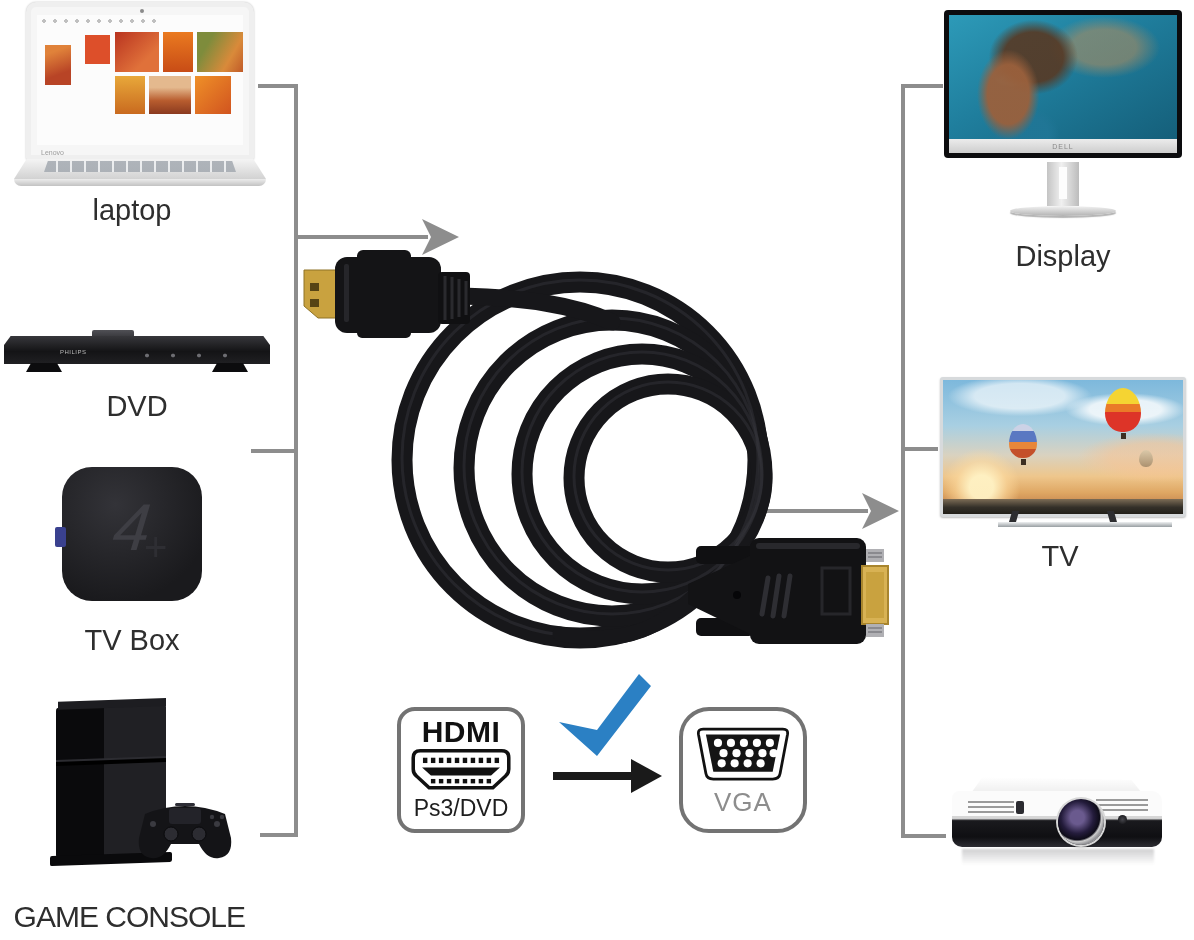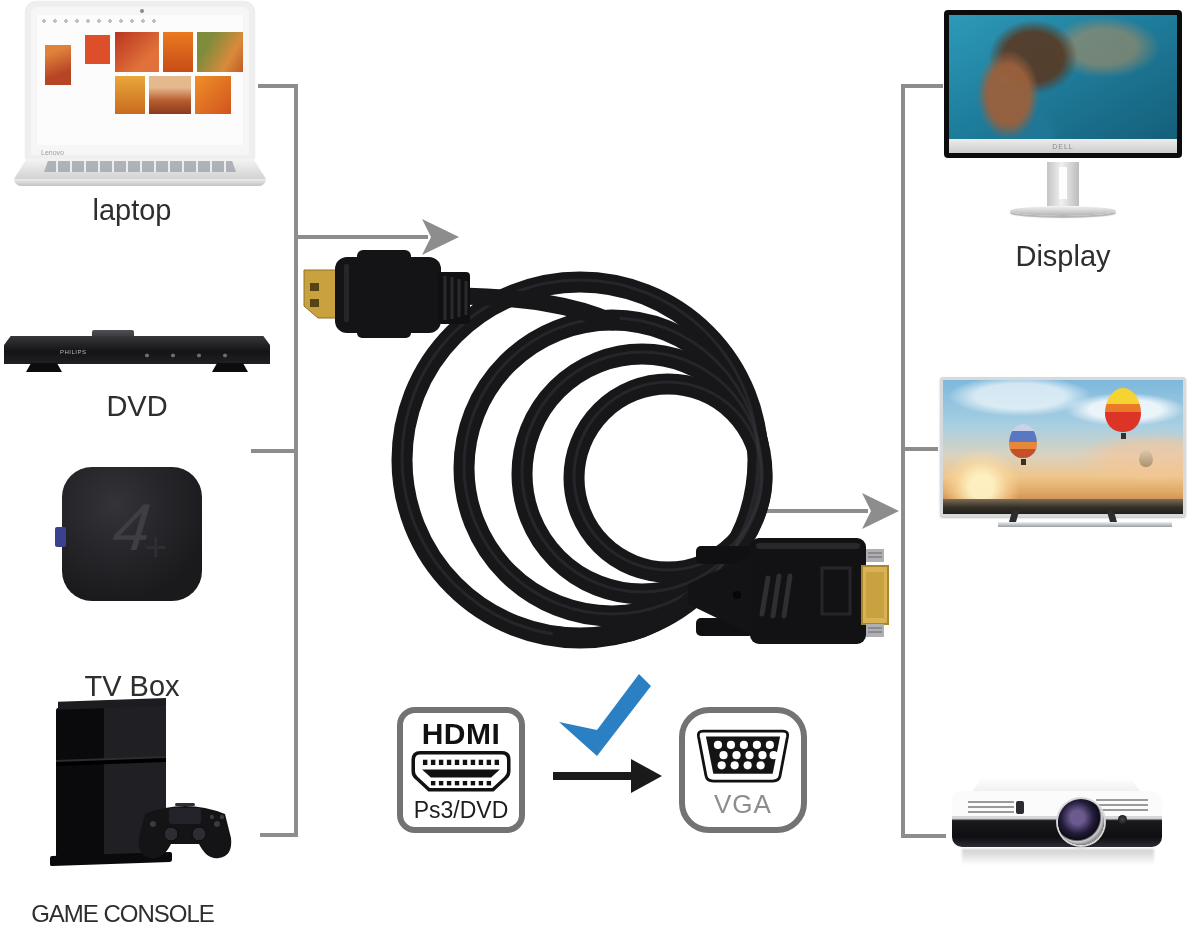--- a/index.html
+++ b/index.html
@@ -127,21 +127,21 @@
   .proj-btn{position:absolute;left:64px;top:26px;width:8px;height:13px;border-radius:2px;background:#2b2b30;}
   .proj-lens{position:absolute;left:106px;top:24px;width:46px;height:46px;border-radius:50%;
      background:radial-gradient(circle at 42% 40%,#6a5a8e 0 18%,#241c3c 42%,#0e0c18 58%,#cccccc 63%,#8e8e92 72%,#ececec 82%);
      box-shadow:0 0 0 2px #d8d8d8,0 2px 3px rgba(0,0,0,.45);}
   .proj-ir{position:absolute;left:166px;top:40px;width:9px;height:9px;border-radius:50%;
      background:radial-gradient(#47474d,#0d0d10);}
   .proj-refl{position:absolute;left:10px;top:74px;width:192px;height:16px;
      background:linear-gradient(180deg,rgba(40,40,46,.22),rgba(40,40,46,0));filter:blur(1px);}
 
   
-  .legend-box{position:absolute;width:128px;height:126px;border:6px solid #737373;border-radius:18px;
+  .legend-box{position:absolute;width:128px;height:126px;border:4px solid #737373;border-radius:18px;
      background:#fff;box-sizing:border-box;text-align:center;}
   .hdmi-box{left:397px;top:707px;}
   .vga-box{left:679px;top:707px;border-radius:30px;}
   .hdmi-title{margin-top:4px;font-size:30px;font-weight:bold;color:#111;letter-spacing:.5px;line-height:1.1;}
   .hdmi-sub{font-size:23px;color:#1d1d1d;margin-top:1px;}
   .vga-label{font-size:26px;color:#8d8d8d;letter-spacing:1px;margin-top:2px;}
 
   svg{display:block;}
   .ovl{position:absolute;left:0;top:0;pointer-events:none;}
 </style>
@@ -238,38 +238,38 @@
     <div class="dvd-foot l"></div>
     <div class="dvd-foot r"></div>
   </div>
   <div class="devlabel" style="left:37px;top:390px;width:200px;">DVD</div>
 
   <div class="abs tvbox">
     <div class="tvbox-tab"></div>
     <div class="tvbox-logo">4</div>
     <div class="tvbox-plus">+</div>
   </div>
-  <div class="devlabel" style="left:32px;top:624px;width:200px;margin-top:46px;">TV Box</div>
+  <div class="devlabel" style="left:32px;top:624px;width:200px;">TV Box</div>
 
   <div class="abs console">
     <div class="cons-tower"></div>
     <div class="cons-base"></div>
     <svg class="abs" style="left:80px;top:88px;" width="110" height="82" viewBox="0 0 110 82">
       <path d="M15 28 Q55 12 95 28 L101 52 Q103 70 89 72 Q77 74 69 58 L41 58 Q33 74 21 72 Q7 70 9 52 Z" fill="#141417"></path>
       <rect x="39" y="22" width="32" height="16" rx="3" fill="#232329"></rect>
       <rect x="45" y="17" width="20" height="3" rx="1.5" fill="#2e2e36"></rect>
       <circle cx="41" cy="48" r="7" fill="#2c2c32" stroke="#0a0a0c"></circle>
       <circle cx="69" cy="48" r="7" fill="#2c2c32" stroke="#0a0a0c"></circle>
       <circle cx="23" cy="38" r="3" fill="#3a3a40"></circle>
       <circle cx="87" cy="38" r="3" fill="#3a3a40"></circle>
       <circle cx="92" cy="31" r="2.2" fill="#3a3a40"></circle>
       <circle cx="82" cy="31" r="2.2" fill="#3a3a40"></circle>
     </svg>
   </div>
-  <div class="devlabel" style="left:0px;top:900px;width:245px;letter-spacing:-1px;font-size:24px;">GAME CONSOLE</div>
+  <div class="devlabel" style="left:0px;top:900px;width:245px;letter-spacing:-1px;font-size:30px;text-align:right;">GAME CONSOLE</div>
 
   <div class="abs monitor">
     <div class="mon-frame">
       <div class="mon-screen"></div>
       <div class="mon-chin">DELL</div>
     </div>
     <div class="mon-neck"></div>
     <div class="mon-base"></div>
   </div>
   <div class="devlabel" style="left:963px;top:240px;width:200px;">Display</div>
@@ -280,20 +280,21 @@
         <div class="balloon bl-big"></div>
         <div class="balloon bl-med"></div>
         <div class="balloon bl-sm"></div>
         <div class="tv-ground"></div>
       </div>
     </div>
     <div class="tv-foot l"></div>
     <div class="tv-foot r"></div>
     <div class="tv-bar"></div>
   </div>
+  <div class="devlabel" style="left:960px;top:540px;width:200px;">TV</div>
 
   <div class="abs projector">
     <div class="proj-top"></div>
     <div class="proj-body"></div>
     <div class="proj-vents pv-l"></div>
     <div class="proj-vents pv-r"></div>
     <div class="proj-btn"></div>
     <div class="proj-lens"></div>
     <div class="proj-ir"></div>
     <div class="proj-refl"></div>

